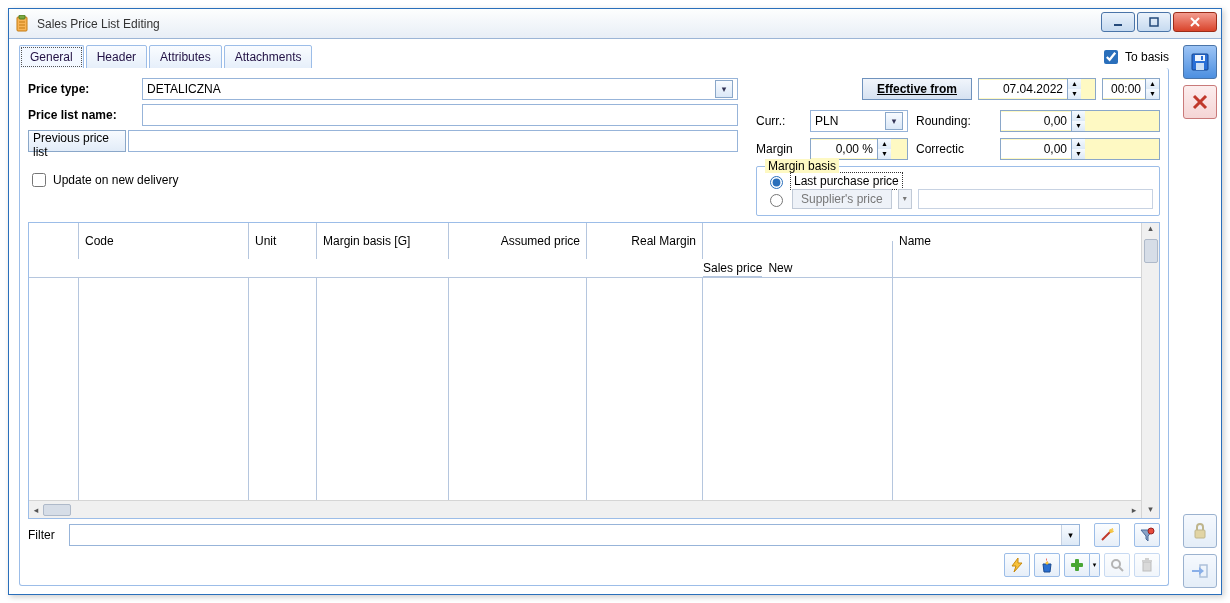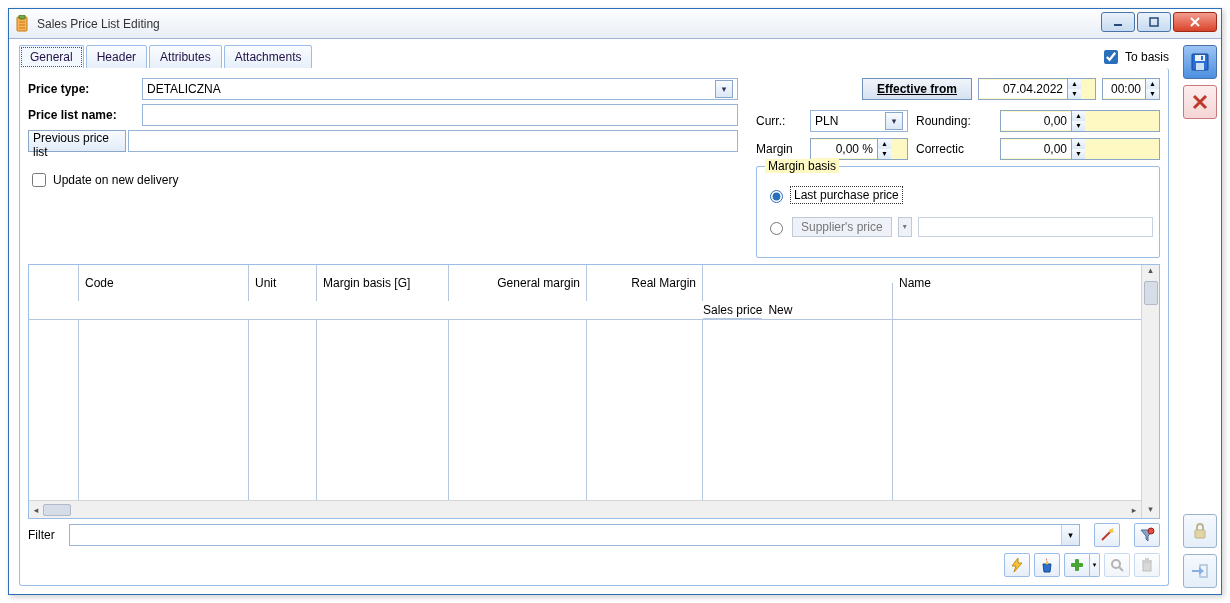--- a/index.html
+++ b/index.html
@@ -34,21 +34,21 @@
   .eff-from-row { display:flex; align-items:center; gap:6px; margin-bottom:10px; justify-content:flex-end;}
   .eff-btn { border:1px solid #6f92bd; background:linear-gradient(#f1f5fb,#d6e2f1); padding:3px 14px; font-weight:bold; text-decoration: underline; cursor:pointer;}
   .spin { border:1px solid #8aa7c9; height:22px; display:flex; align-items:center; background:#fef9c3; }
   .spin input { border:none; outline:none; text-align:right; width:70px; padding-right:4px; height:18px; }
   .spin.small input{ width:42px; }
   .spin .spins { display:flex; flex-direction:column; }
   .spin .s { width:14px; height:10px; border-left:1px solid #8aa7c9; font-size:7px; text-align:center; line-height:9px; background:linear-gradient(#f5faff,#dde9f6); cursor:pointer;}
   .grid2 { display:grid; grid-template-columns:46px 90px 70px 90px; gap:6px 8px; align-items:center; margin-bottom:6px;}
   .margin-basis { border:1px solid #9cbde8; border-radius:2px; margin-top:4px; padding:6px 6px 6px 8px; position:relative; }
   .margin-basis .legend { position:absolute; top:-8px; left:8px; background:#fef9c3; padding:0 3px; font-size:12px; }
-  .radio-row { display:flex; align-items:center; gap:6px; margin:14px 0;}
+  .radio-row { display:flex; align-items:center; gap:6px; margin:0 0;}
   .radio-row input[type=radio]{ accent-color:#2a6fbb; }
   .dotted-outline{ outline:1px dotted #333; outline-offset:1px; display:inline-block; padding:0 2px;}
   .sup-btn { border:1px solid #c0c9d6; background:#eef2f8; color:#777; padding:2px 8px; cursor:default; }
   .sup-dd { width:14px; height:20px; border:1px solid #c0c9d6; background:#eef2f8; font-size:8px; text-align:center; line-height:18px; color:#777;}
   .sup-field { flex:1; border:1px solid #c7d2e2; height:20px; background:#fff; }
   .chk-row { margin-top:18px; display:flex; align-items:center; gap:4px;}
   .grid-wrap { border:1px solid #9cbde8; margin-top:6px; flex:1; display:flex; flex-direction:column; position:relative; min-height:200px;}
   .grid-head { display:flex; border-bottom:1px solid #b5c6de; }
   .gh { border-right:1px solid #b5c6de; height:36px; display:flex; align-items:center; padding-left:6px; background:#fff; }
   .gh.two { flex-direction:row; align-items:flex-end; padding:0;margin-top:18px;}
@@ -220,21 +220,21 @@
         </div>
 
         <div class="grid-wrap">
           <div style="display:flex; flex:1;">
             <div style="flex:1; display:flex; flex-direction:column;">
               <div class="grid-head">
                 <div class="gh" style="width:50px;"></div>
                 <div class="gh" style="width:170px;">Code</div>
                 <div class="gh" style="width:68px;">Unit</div>
                 <div class="gh" style="width:132px;">Margin basis [G]</div>
-                <div class="gh" style="width:138px;justify-content:flex-end;padding-right:6px;">General margin</div>
+                <div class="gh" style="width:138px;justify-content:flex-end;padding-right:6px;">Assumed price</div>
                 <div class="gh" style="width:116px;justify-content:flex-end;padding-right:6px;">Real Margin</div>
                 <div class="gh two" style="width:190px;">
                   <div class="top">Sales price</div>
                   <div class="bot">New</div>
                 </div>
                 <div class="gh" style="flex:1;border-right:none;">Name</div>
               </div>
               <div class="grid-body">
                 <div class="gc" style="width:50px;"></div>
                 <div class="gc" style="width:170px;"></div>

